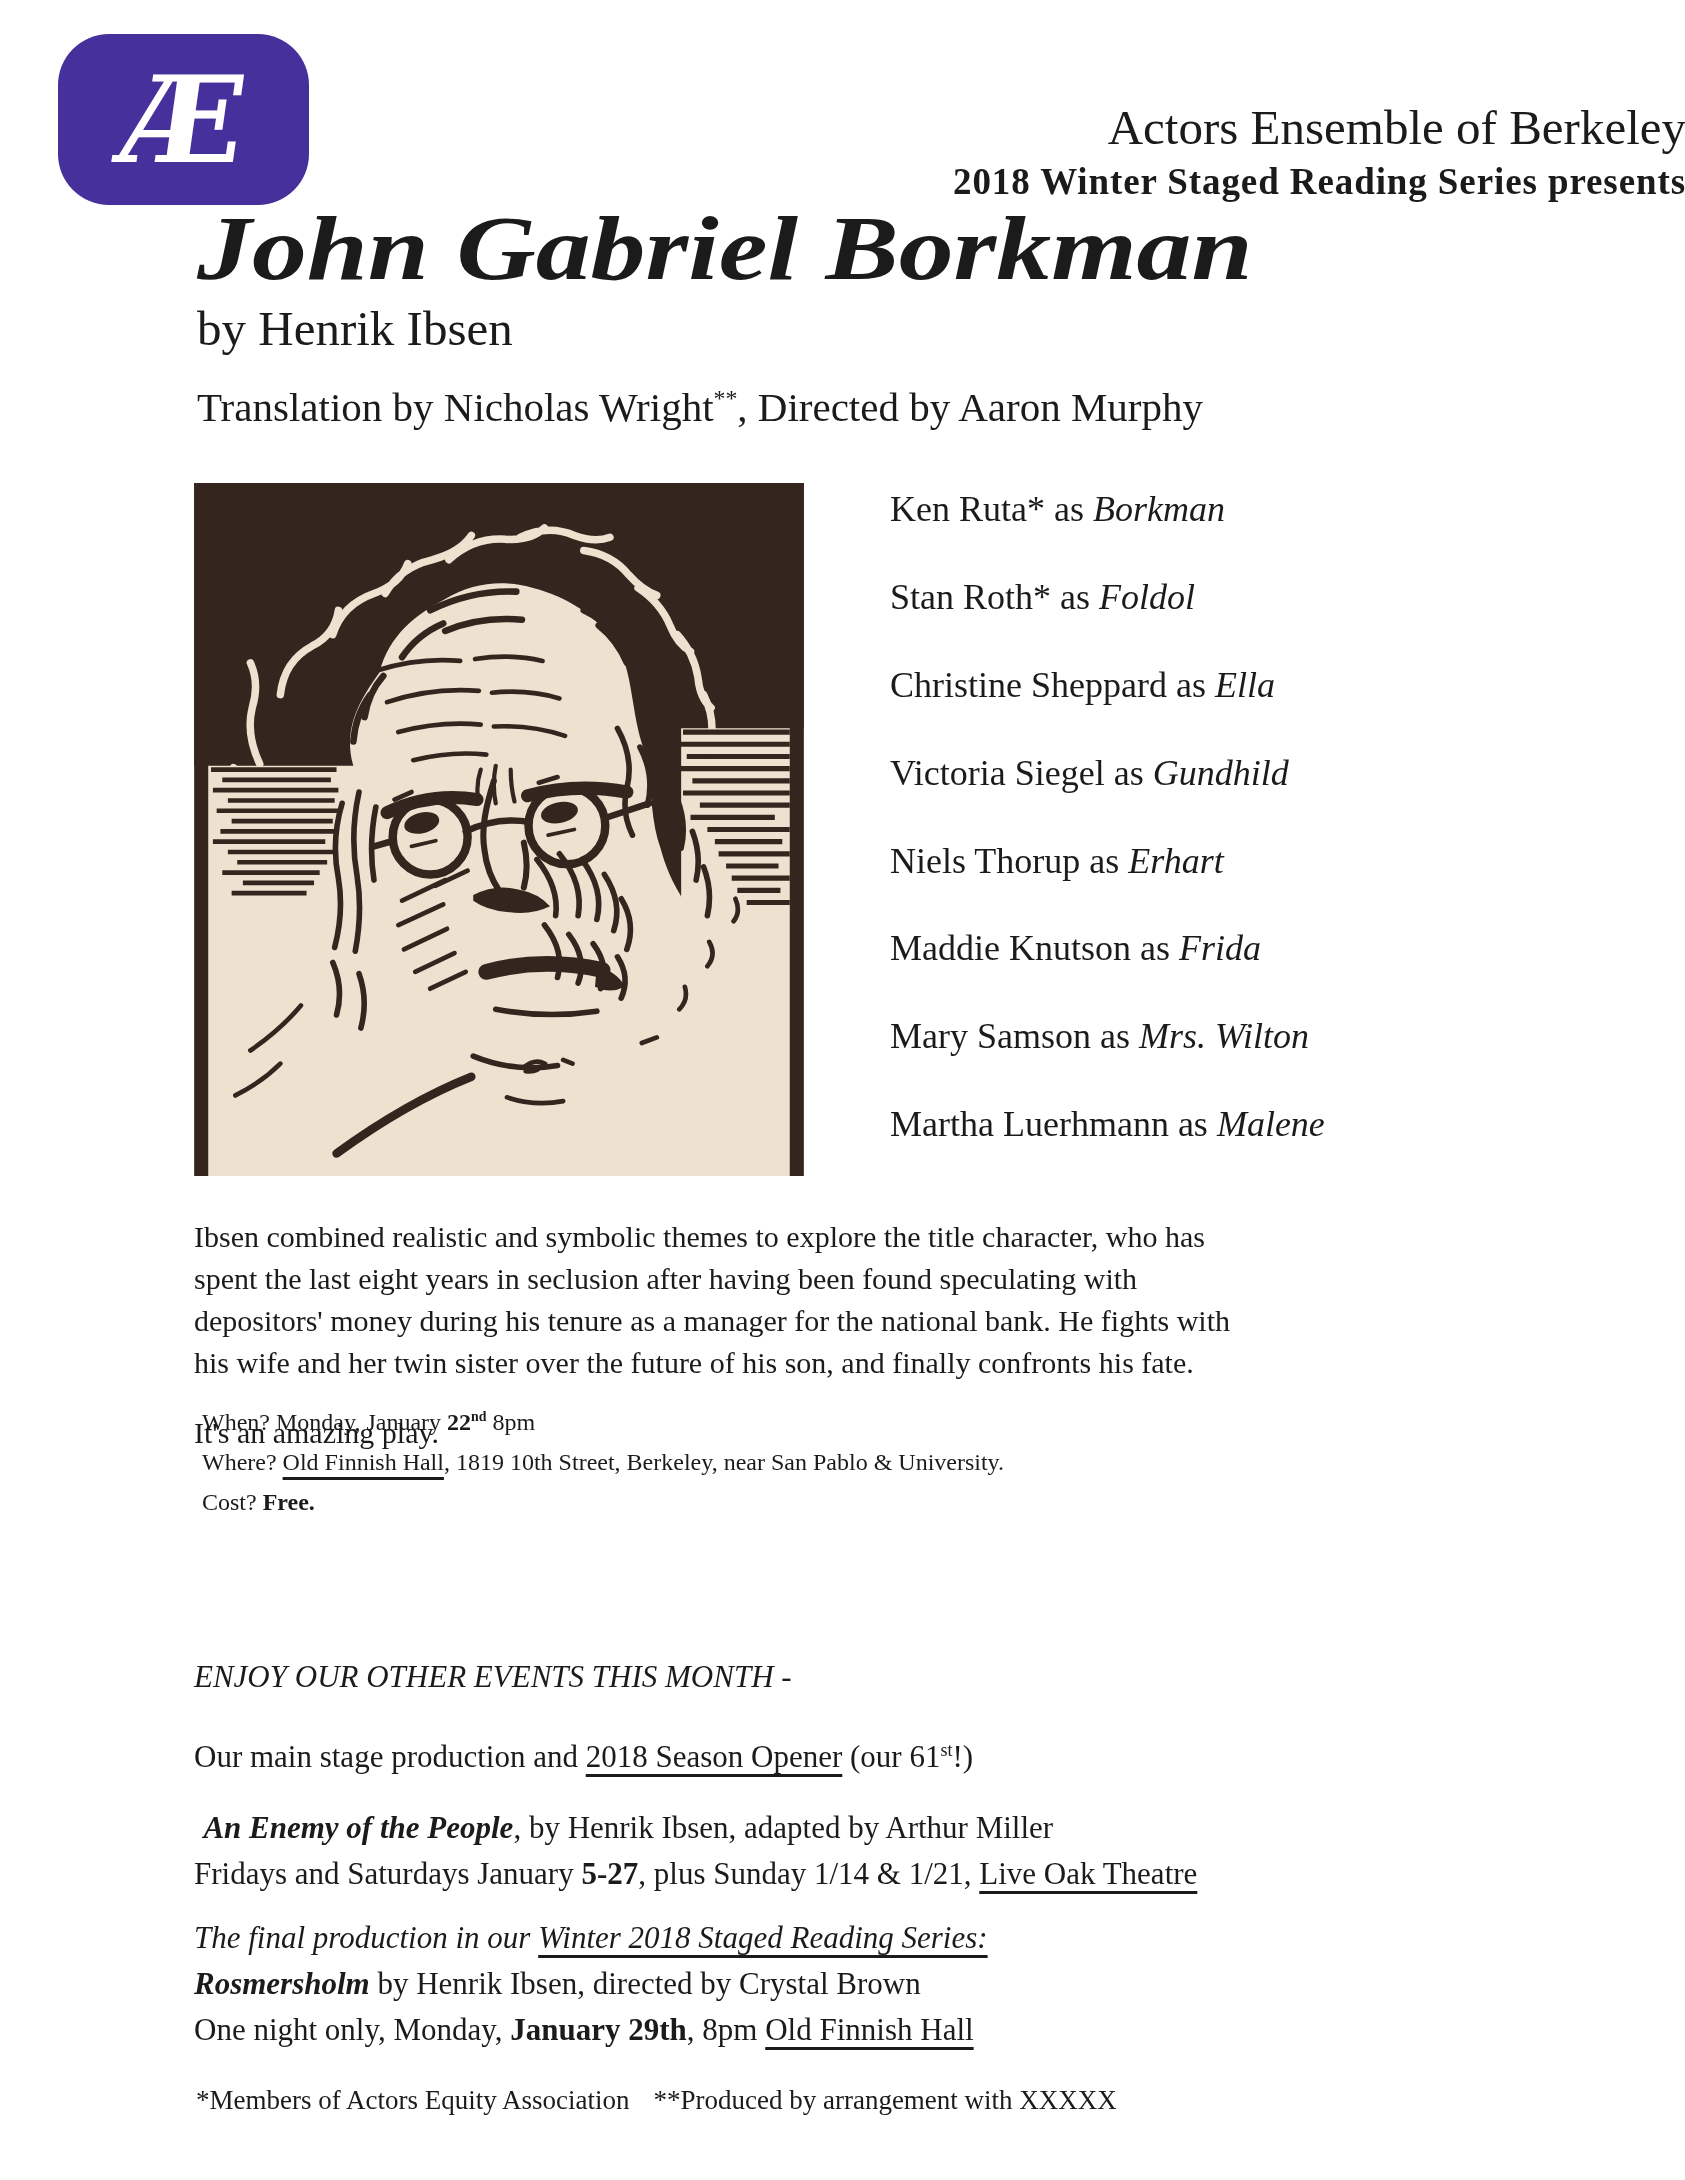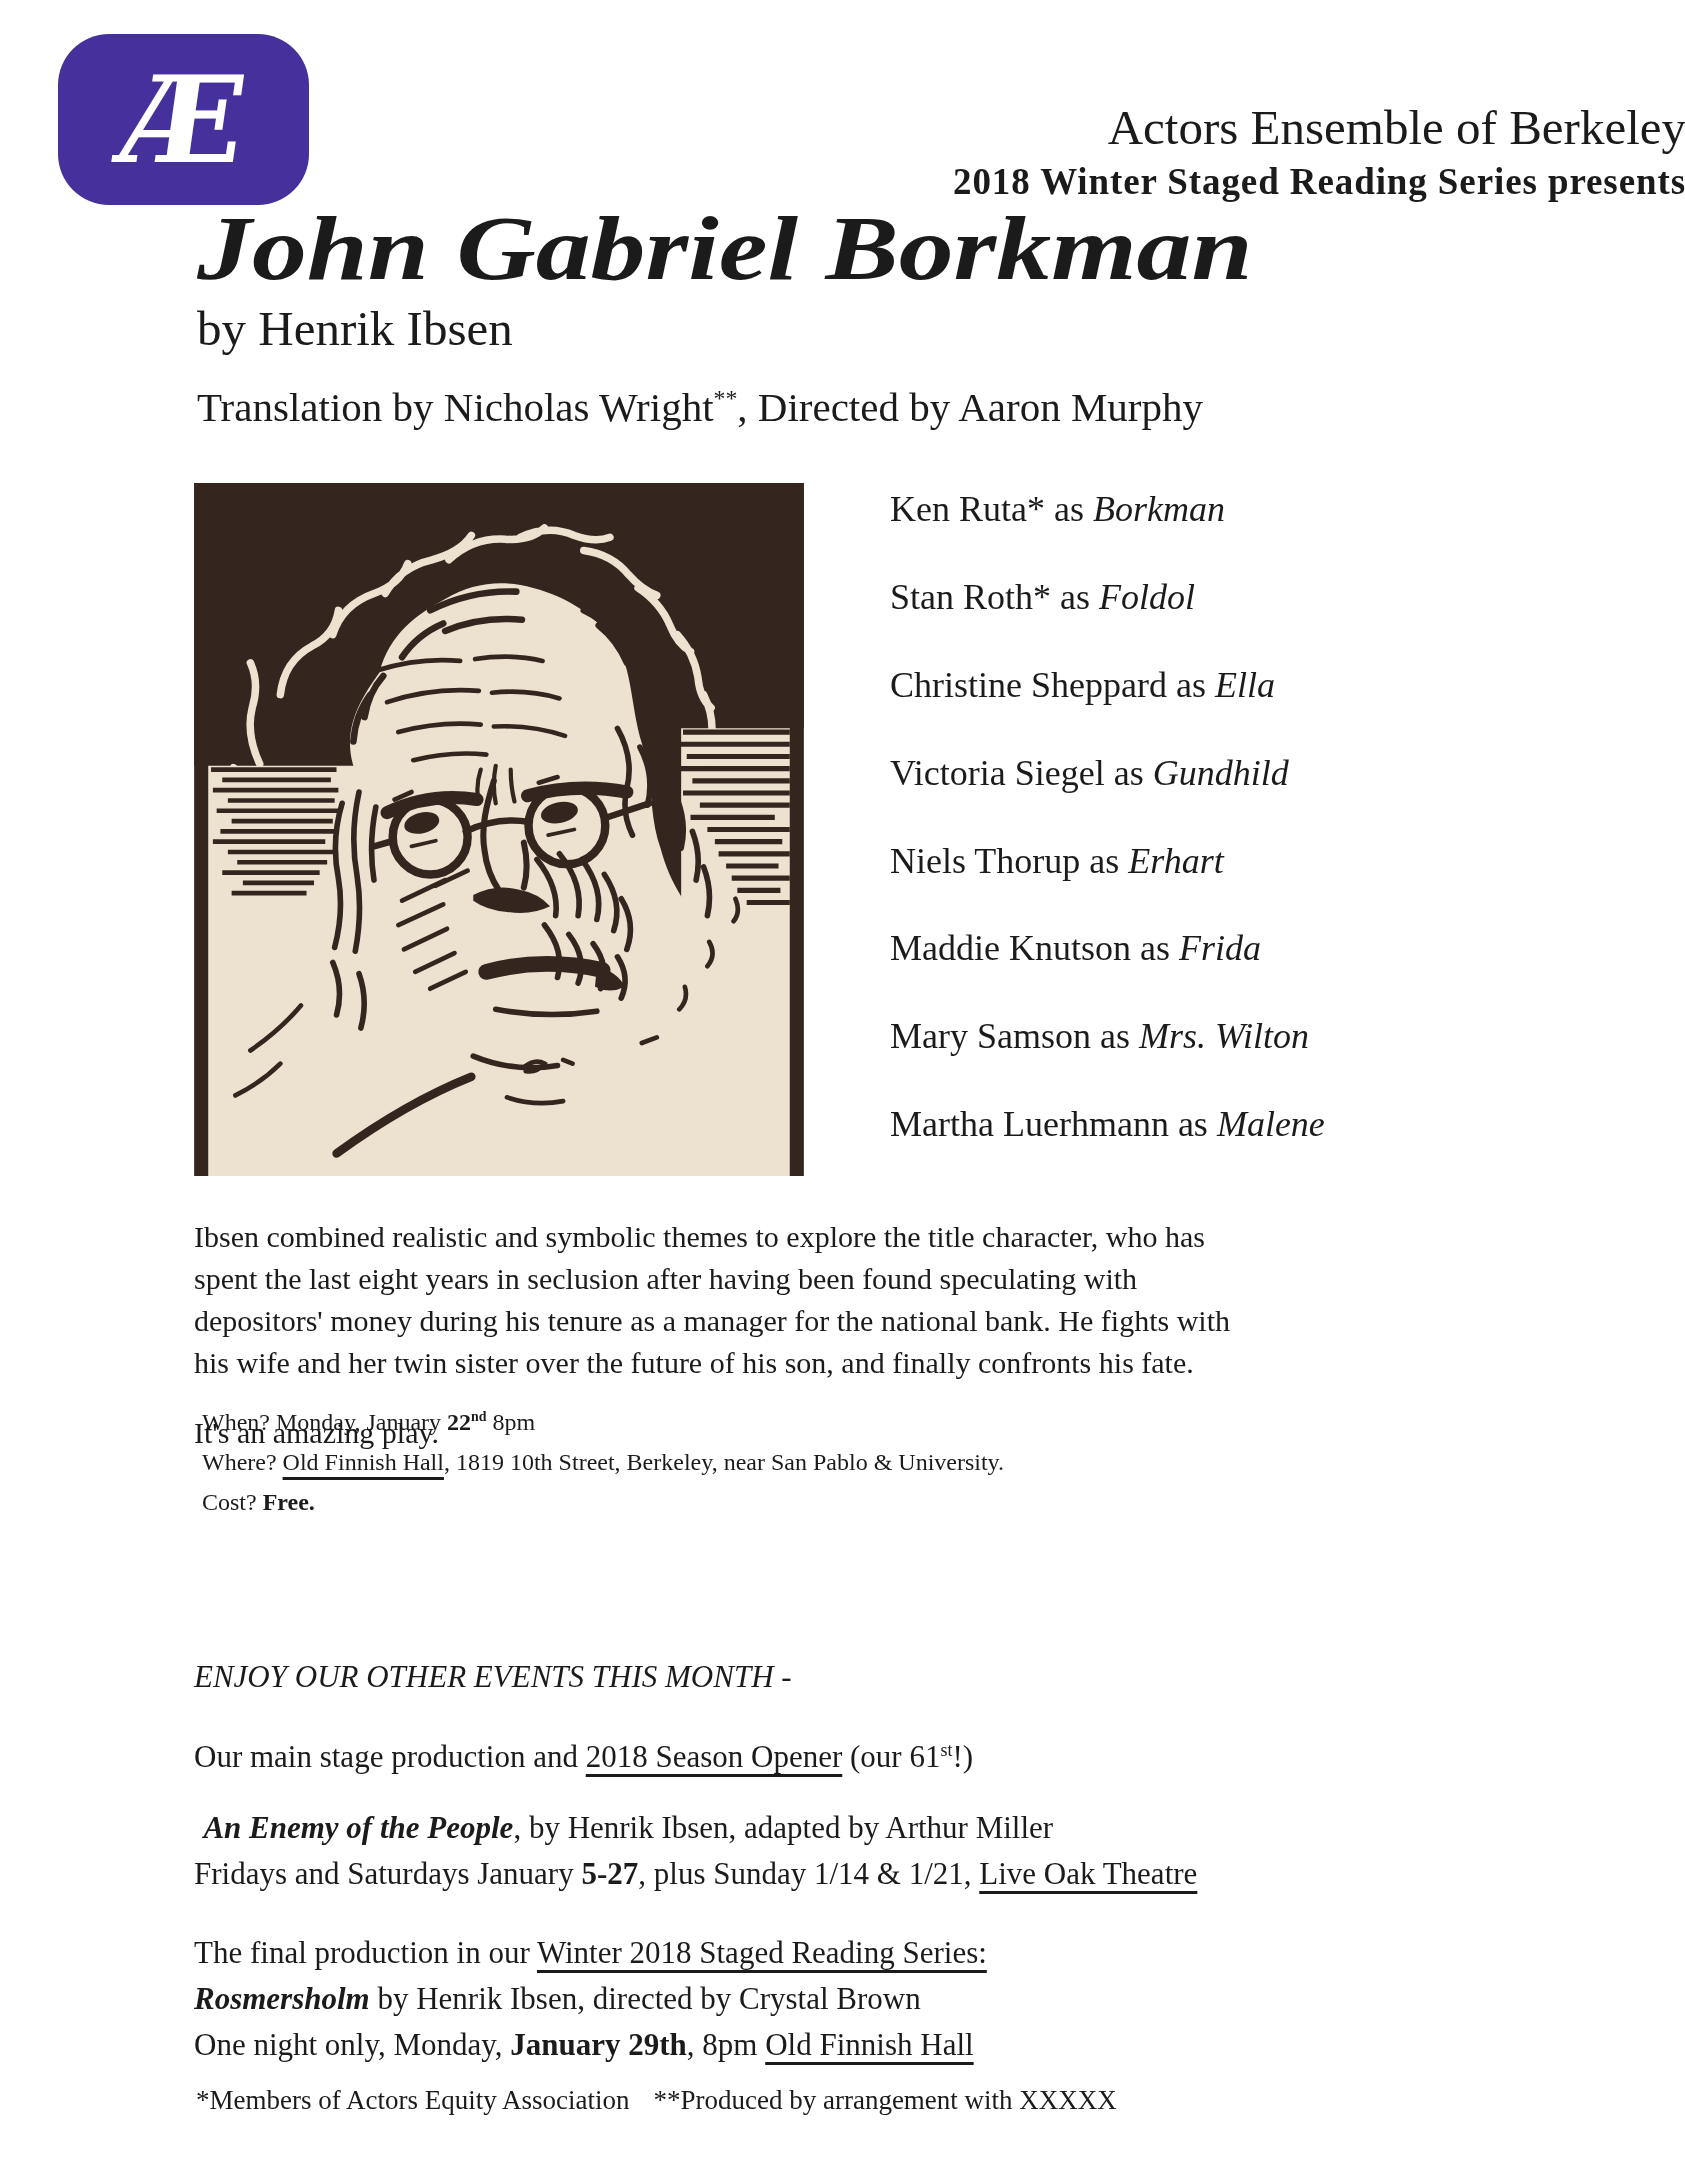--- a/index.html
+++ b/index.html
@@ -43,21 +43,21 @@
   .description { position:absolute; left:194px; top:1216px; font-size:30px; line-height:42px; }
   .tagline { margin-top:28px; }
 
   
   .details { position:absolute; left:194px; top:1402px; font-size:24px; line-height:40px;margin-left:8px; }
 
   
   .events { position:absolute; left:194px; top:1654px; font-size:31px; line-height:46px; }
   .events-heading { font-style:italic; margin-bottom:34px; }
   .indented { padding-left:9.4px;margin-top:25px; }
-  .final-block { margin-top:33px; }
+  .final-block { margin-top:18px;font-style:italic; }
 
   
   .footer { position:absolute; left:196px; top:2085px; font-size:27px; display:flex; }
   .footer-note2 { margin-left:24px; }
 
   
   .b  { font-weight:bold; }
   .bi { font-weight:bold; font-style:italic; }
   .u  { text-decoration:underline; text-decoration-thickness:3.3px; text-underline-offset:6.6px; }
 

